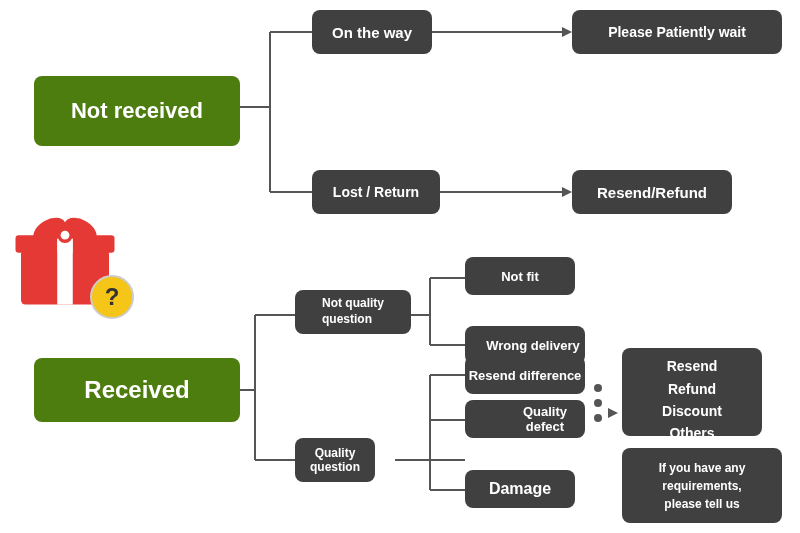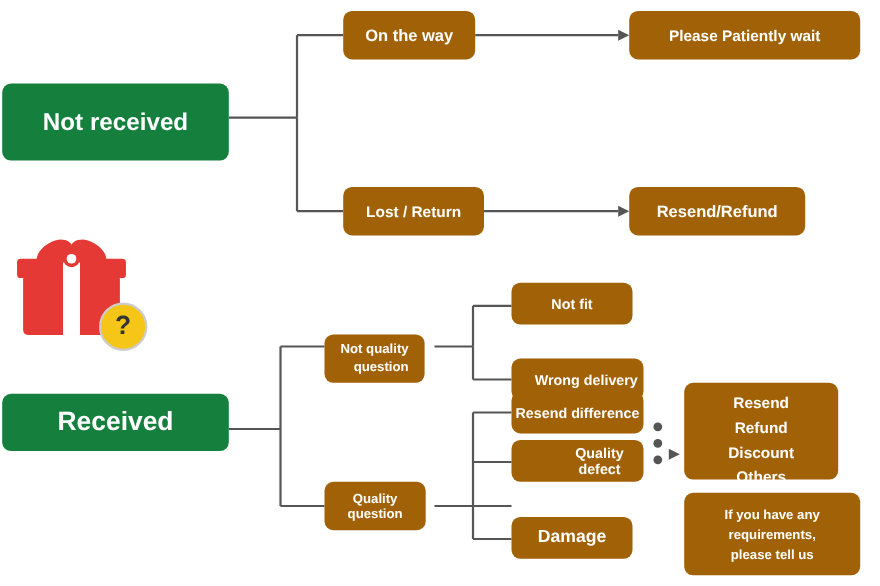--- a/index.html
+++ b/index.html
@@ -15,36 +15,37 @@
     .flowchart {
       position: absolute;
       top: 0; left: 0;
       width: 800px;
       height: 533px;
     }
 
     
     .box {
       position: absolute;
-      background: #a16207;
+      background: #404040;
       color: #fff;
       border-radius: 8px;
       display: flex;
       align-items: center;
       justify-content: center;
       text-align: center;
       font-weight: bold;
     }
 
     .box-large {
-      background: #15803d;
+      background: #4d7c0f;
       color: #fff;
       border-radius: 8px;
       font-size: 22px;
       font-weight: bold;
+      margin-left: 32px;
     }
 
     
     svg.lines {
       position: absolute;
       top: 0; left: 0;
       width: 800px;
       height: 533px;
       pointer-events: none;
     }
@@ -163,30 +164,30 @@
       <circle cx="50" cy="32" r="7" fill="#e53935"></circle>
 
       <circle cx="50" cy="32" r="4" fill="#fff"></circle>
 
       <rect x="43" y="48" width="14" height="47" fill="#fff" opacity="0.3"></rect>
     </svg>
   </div>
 
   <div class="question-circle">?</div>
 
-  <div class="box box-large" style="left:2px; top:358px; width:206px; height:52px; font-size:24px;">
+  <div class="box box-large" style="left:2px; top:358px; width:206px; height:64px; font-size:24px;">
     <span>Received</span>
   </div>
 
-  <div class="box" style="left:295px; top:304px; width:91px; height:44px; font-size:12px; text-align:right; line-height:1.3;">
+  <div class="box" style="left:295px; top:290px; width:116px; height:44px; font-size:12px; text-align:left; line-height:1.3;">
     <span style="white-space:pre-line;">Not quality
 question</span>
   </div>
 
-  <div class="box" style="left:295px; top:438px; width:92px; height:44px; font-size:12px;">
+  <div class="box" style="left:295px; top:438px; width:80px; height:44px; font-size:12px;">
     <span>Quality question</span>
   </div>
 
   <div class="box" style="left:465px; top:257px; width:110px; height:38px; font-size:13px;">
     <span>Not fit</span>
   </div>
 
   <div class="box" style="left:465px; top:326px; width:120px; height:38px; font-size:13px;padding-left:16px;">
     <span>Wrong delivery</span>
   </div>

